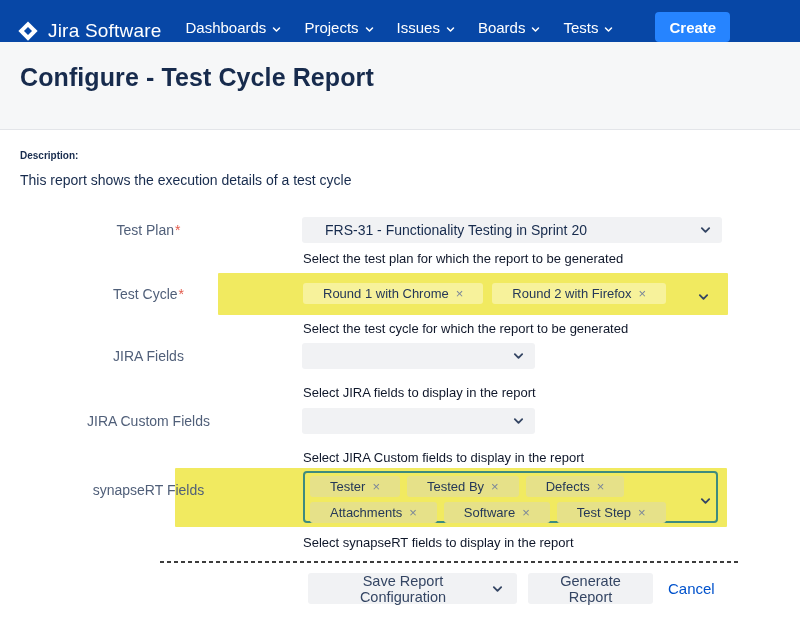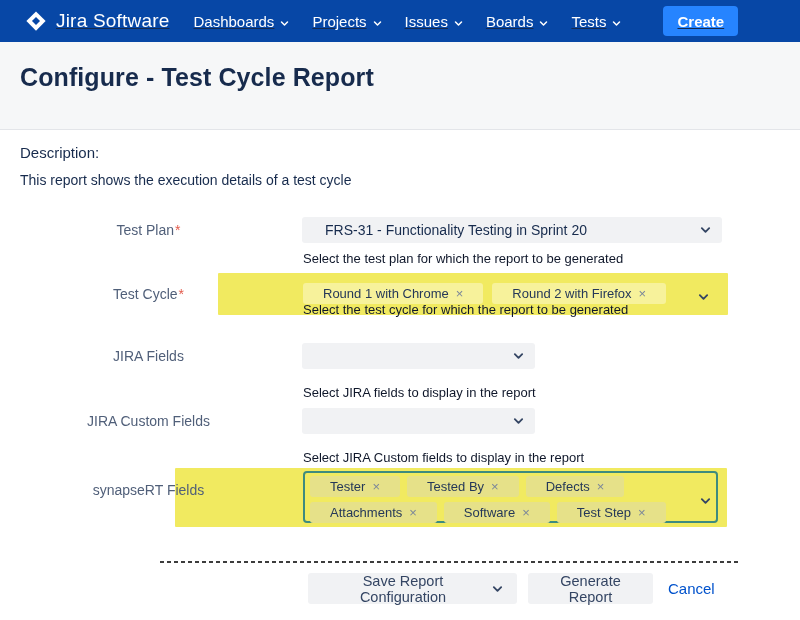--- a/index.html
+++ b/index.html
@@ -7,23 +7,22 @@
   body { font-family: "Liberation Sans", sans-serif; }
   #page {
     position: relative; width: 800px; height: 620px;
     background: #ffffff; overflow: hidden;
     color: #172B4D;
   }
 
   
   .navbar {
     position: absolute; top: 0; left: 0; width: 800px; height: 42px;
-    background: #0747A6; display: flex; align-items: center;
-    padding-left: 25px;
-    text-decoration: underline;
+    background: #0747A6; display: flex; align-items: flex-end;
+    padding-left: 17px;
   }
   .brand { display: flex; align-items: center; gap: 9px; cursor: pointer; }
   .brand-name { color: #ffffff; font-size: 19px; font-weight: 500; letter-spacing: .2px; }
   .nav-menu { display: flex; align-items: center; margin-left: 24px; gap: 23px; }
   .nav-item {
     display: flex; align-items: center; gap: 6px; color: #ffffff;
     font-size: 15px; font-weight: 500; cursor: pointer; white-space: nowrap;
   }
   .nav-item svg { margin-top: 2px; }
   .create-btn {
@@ -36,21 +35,21 @@
   .header-band {
     position: absolute; top: 42px; left: 0; width: 800px; height: 88px;
     background: #F6F7F8; border-bottom: 1px solid #E3E5E9;
   }
   .page-title {
     position: absolute; left: 20px; top: 21px;
     font-size: 25px; font-weight: 700; color: #172B4D; letter-spacing: .1px;
   }
 
   
-  .desc-heading { position: absolute; left: 20px; top: 144px; font-size: 15px; font-weight: 400; color: #172B4D; }
+  .desc-heading { position: absolute; left: 20px; top: 150px; font-size: 10px; font-weight: 700; color: #172B4D; }
   .desc-body    { position: absolute; left: 20px; top: 172px; font-size: 14px; color: #172B4D; }
 
   
   .f-label {
     position: absolute; left: 0; width: 297px; text-align: center;
     font-size: 14px; color: #505F79; line-height: 26px; white-space: nowrap;
   }
   .req { color: #E25A4B; margin-left: 1px; }
   .help {
     position: absolute; left: 303px; font-size: 13px; color: #0f172a; white-space: nowrap;
@@ -80,21 +79,21 @@
   
   #r1-label  { top: 217px; }
   #r1-select { left: 302px; top: 217px; width: 420px; }
   #r1-help   { top: 251px; }
 
   
   #r2-hl     { left: 218px; top: 273px; width: 510px; height: 42px; }
   #r2-label  { top: 281px; }
   #r2-chips  { position: absolute; left: 303px; top: 283px; display: flex; gap: 9px; }
   #r2-chev   { position: absolute; left: 698px; top: 287px; color: #344563; cursor: pointer; }
-  #r2-help   { top: 302px; }
+  #r2-help   { top: 321px; }
 
   
   #r3-label  { top: 343px; }
   #r3-select { left: 302px; top: 343px; width: 233px; }
   #r3-help   { top: 385px; }
 
   
   #r4-label  { top: 408px; }
   #r4-select { left: 302px; top: 408px; width: 233px; }
   #r4-help   { top: 450px; }
@@ -260,20 +259,21 @@
       <span class="x">×</span>
     </span>
     <span class="chip chip-srt">
       <span>Test Step</span>
       <span class="x">×</span>
     </span>
   </div>
   <span id="r5-chev"><svg width="11" height="8" viewBox="0 0 12 8">
         <path d="M2 2 L6 6 L10 2" fill="none" stroke="currentColor" stroke-width="2" stroke-linecap="round" stroke-linejoin="round"></path>
       </svg></span>
+  <div class="help" id="r5-help">Select synapseRT fields to display in the report</div>
 
   <div class="dashes"></div>
   <button class="action-btn" id="generate-btn">
     <span>Generate Report</span>
   </button>
   <button class="action-btn" id="save-btn">
     <span>Save Report Configuration</span>
     <span style="display:flex;">
         <svg width="11" height="8" viewBox="0 0 12 8">
           <path d="M2 2 L6 6 L10 2" fill="none" stroke="#344563" stroke-width="2" stroke-linecap="round" stroke-linejoin="round"></path>

